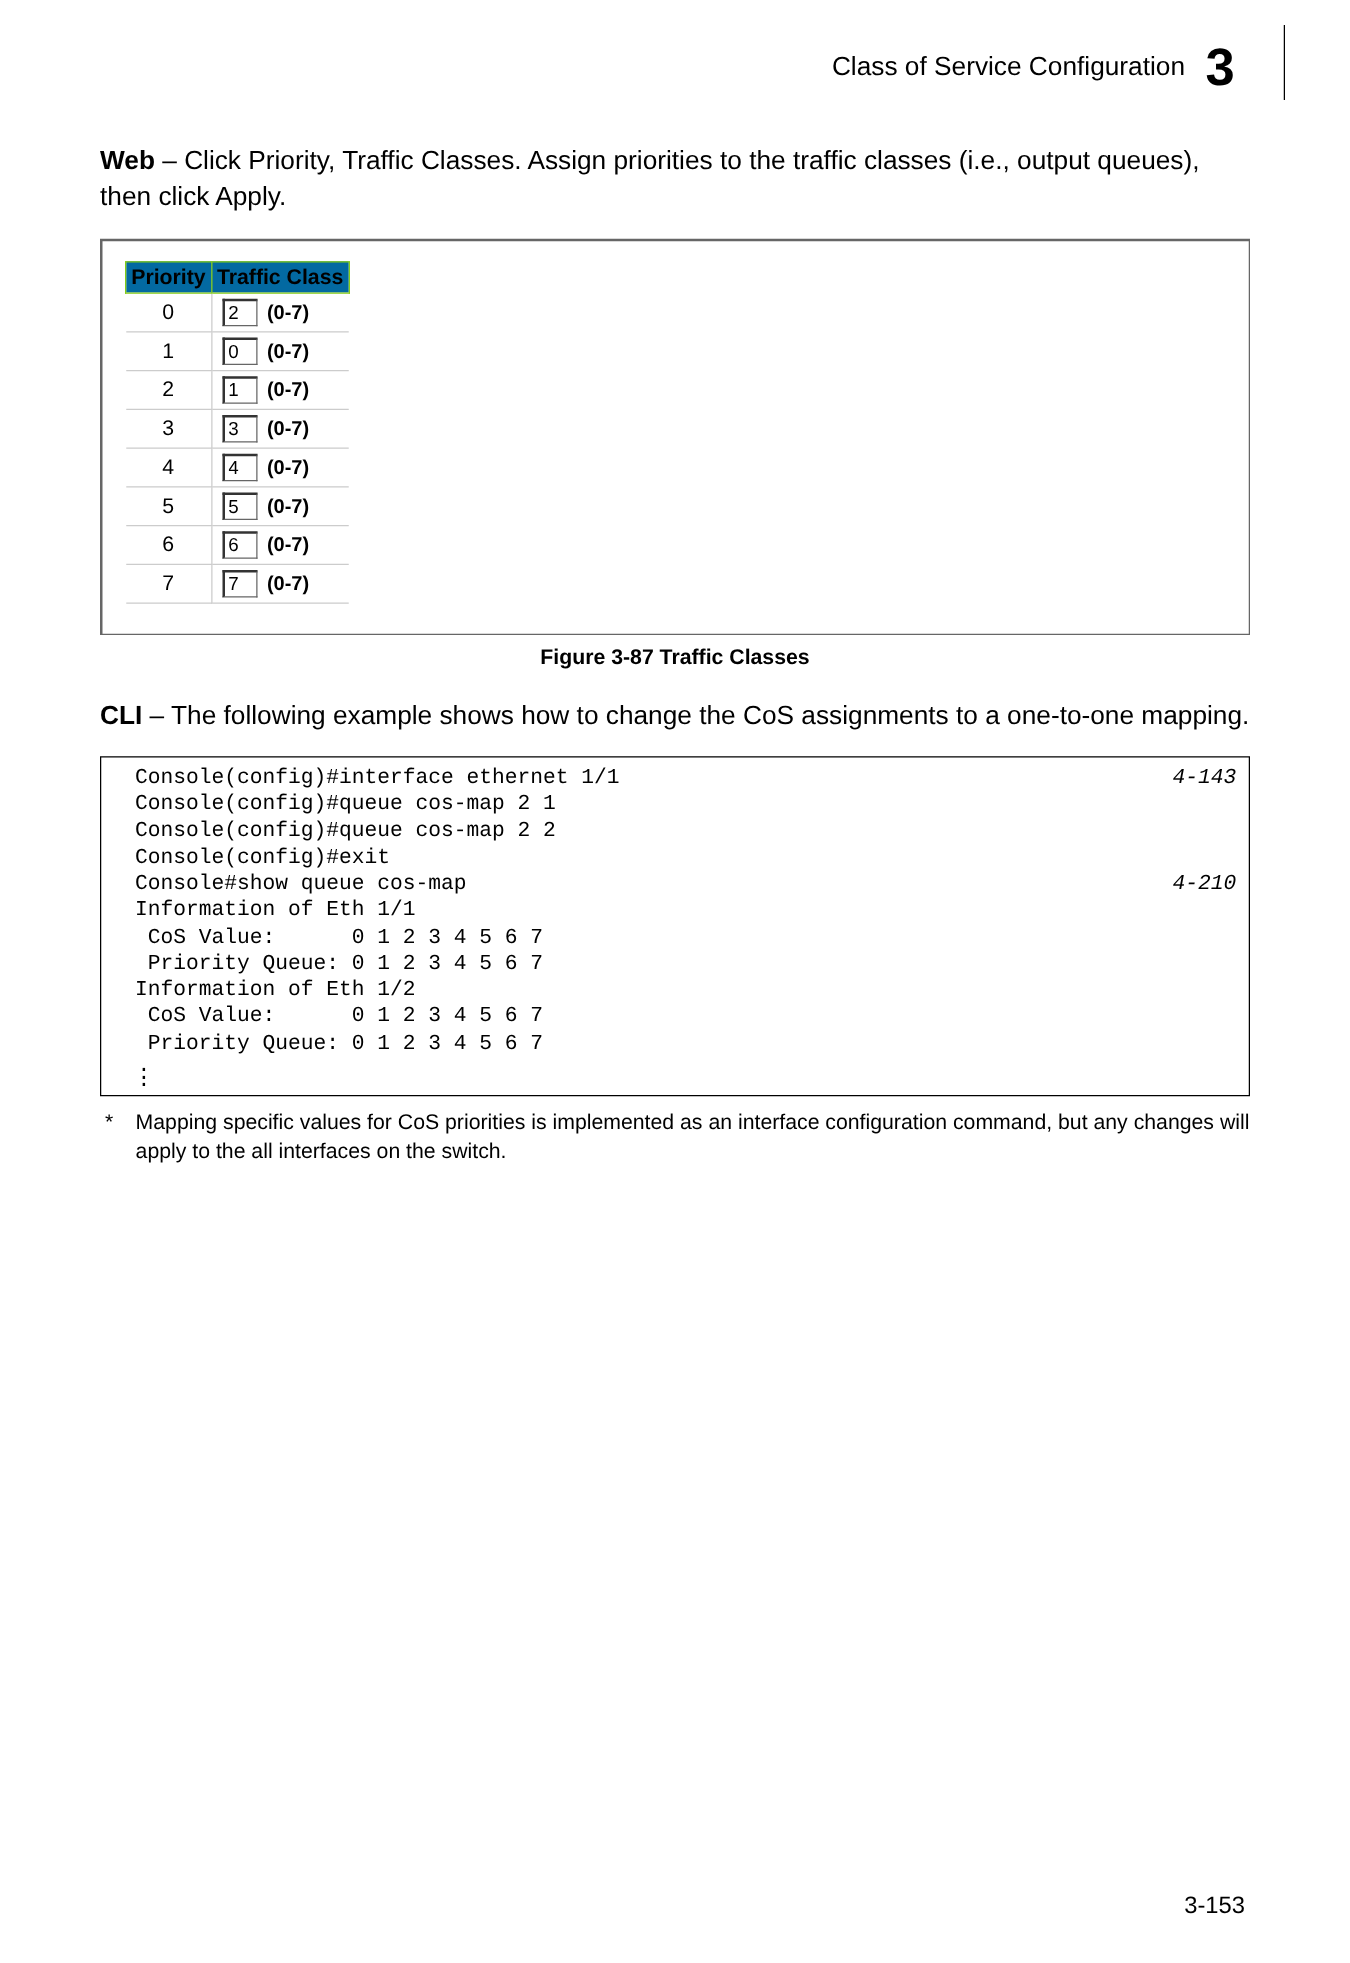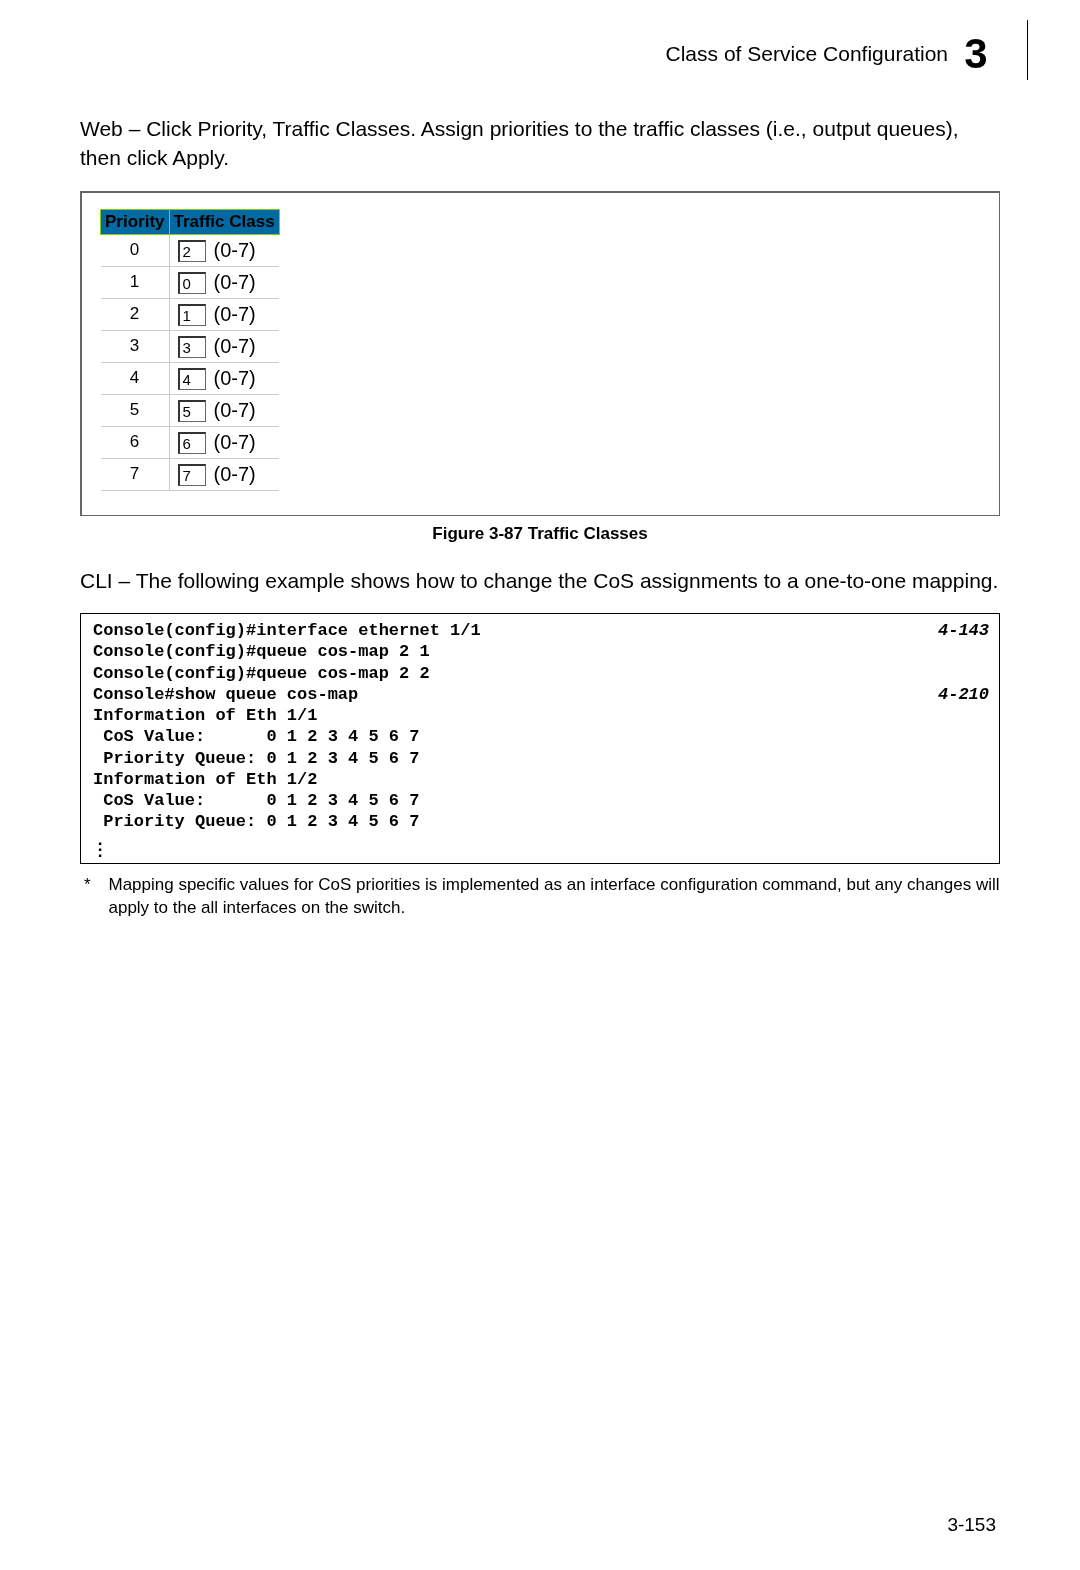--- a/index.html
+++ b/index.html
@@ -35,21 +35,21 @@
       top: 20px;
       width: 1px;
       height: 60px;
       background: #000;
     }
     .body-text {
       font-size: 21px;
       line-height: 1.4;
       margin-bottom: 18px;
     }
-    .bold { font-weight: normal; }
+    .bold { font-weight: bold; }
     .figure-frame {
       border: 1px solid #666;
       border-top-width: 2px;
       border-left-width: 2px;
       padding: 16px 18px 24px 18px;
       background: #fff;
       margin-bottom: 8px;
     }
     .figure-title {
       font-size: 28px;
@@ -86,37 +86,37 @@
       width: 28px;
       height: 22px;
       font-size: 15px;
       padding-left: 3px;
       border: 1px solid #666;
       border-top: 2px solid #333;
       border-left: 2px solid #333;
       font-family: Arial, sans-serif;
     }
     .range-text {
-      font-size: 20px;
+      font-size: 16px;
       margin-left: 8px;
+      font-weight: bold;
     }
     .figure-caption {
       text-align: center;
       font-size: 17px;
       font-weight: bold;
       margin-bottom: 22px;
     }
     .cli-box {
       border: 1px solid #000;
-      padding: 6px 10px 8px 12px;
+      padding: 6px 10px 8px 27px;
       font-family: "Courier New", Courier, monospace;
       font-size: 17px;
       line-height: 1.25;
       margin-bottom: 10px;
-      font-weight: bold;
     }
     .cli-row {
       display: flex;
       justify-content: space-between;
       white-space: pre;
     }
     .cli-row .left { flex: 1; }
     .cli-row .ref { font-style: italic; padding-left: 20px; }
     .vellipsis {
       font-family: "Courier New", Courier, monospace;
@@ -207,20 +207,21 @@
 <div class="figure-caption">Figure 3-87   Traffic Classes</div>
 
 <p class="body-text">
   <span class="bold">CLI</span><span> – The following example shows how to change the CoS assignments to a one-to-one mapping.</span>
 </p>
 
 <div class="cli-box" id="cli-box">
     <div class="cli-row"><span class="left">Console(config)#interface ethernet 1/1</span><span class="ref">4-143</span></div>
     <div class="cli-row"><span class="left">Console(config)#queue cos-map 2 1</span></div>
     <div class="cli-row"><span class="left">Console(config)#queue cos-map 2 2</span></div>
+    <div class="cli-row"><span class="left">Console(config)#exit</span></div>
     <div class="cli-row"><span class="left">Console#show queue cos-map</span><span class="ref">4-210</span></div>
     <div class="cli-row"><span class="left">Information of Eth 1/1</span></div>
     <div class="cli-row"><span class="left"> CoS Value:      0 1 2 3 4 5 6 7</span></div>
     <div class="cli-row"><span class="left"> Priority Queue: 0 1 2 3 4 5 6 7</span></div>
     <div class="cli-row"><span class="left">Information of Eth 1/2</span></div>
     <div class="cli-row"><span class="left"> CoS Value:      0 1 2 3 4 5 6 7</span></div>
     <div class="cli-row"><span class="left"> Priority Queue: 0 1 2 3 4 5 6 7</span></div>
     <div class="vellipsis">
       <div>.</div>
       <div>.</div>

